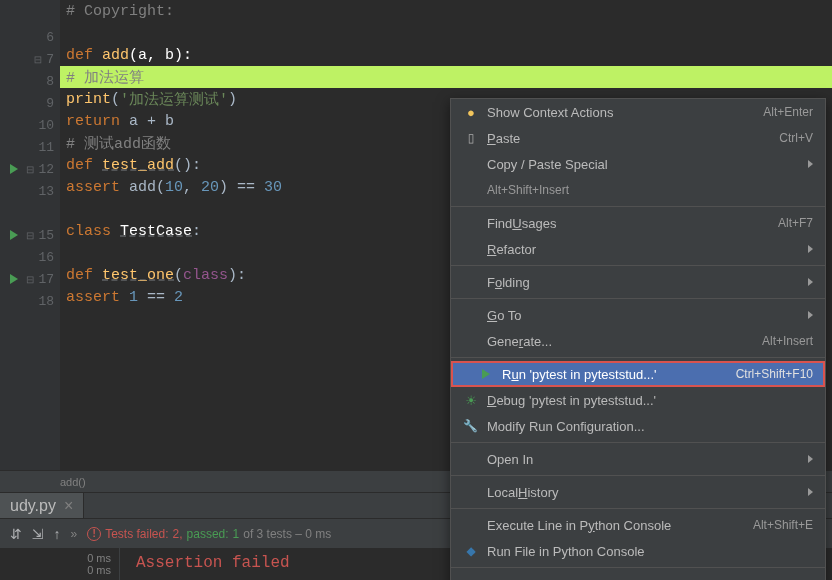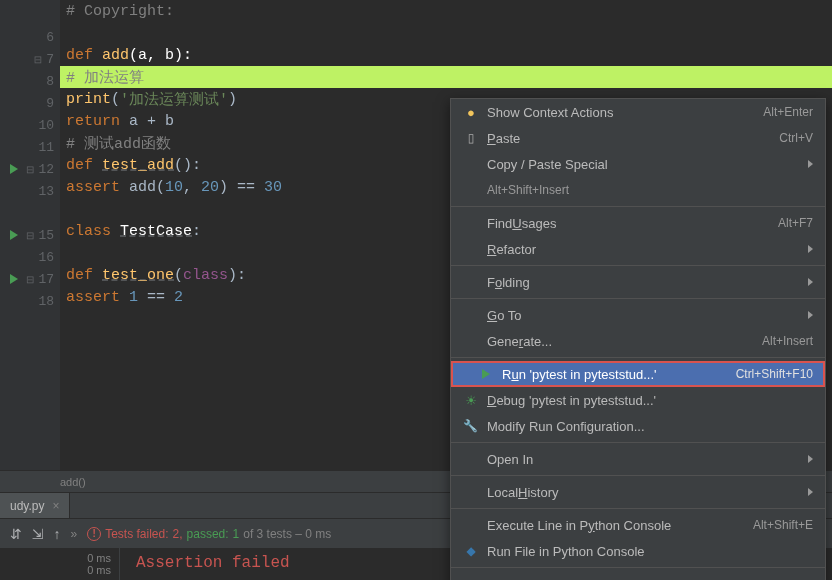--- a/index.html
+++ b/index.html
@@ -84,21 +84,21 @@
   background: #3c3f41;
   display: flex;
   align-items: center;
   border-top: 1px solid #2b2b2b;
 }
 .tab {
   height: 100%;
   padding: 0 10px;
   display: flex;
   align-items: center;
-  font-size: 12px;
+  font-size: 16px;
   color: #bbbbbb;
   background: #4e5254;
   border-right: 1px solid #2b2b2b;
 }
 .tab .close { margin-left: 8px; color: #808080; }
 .test-toolbar {
   height: 30px;
   background: #3c3f41;
   display: flex;
   align-items: center;

